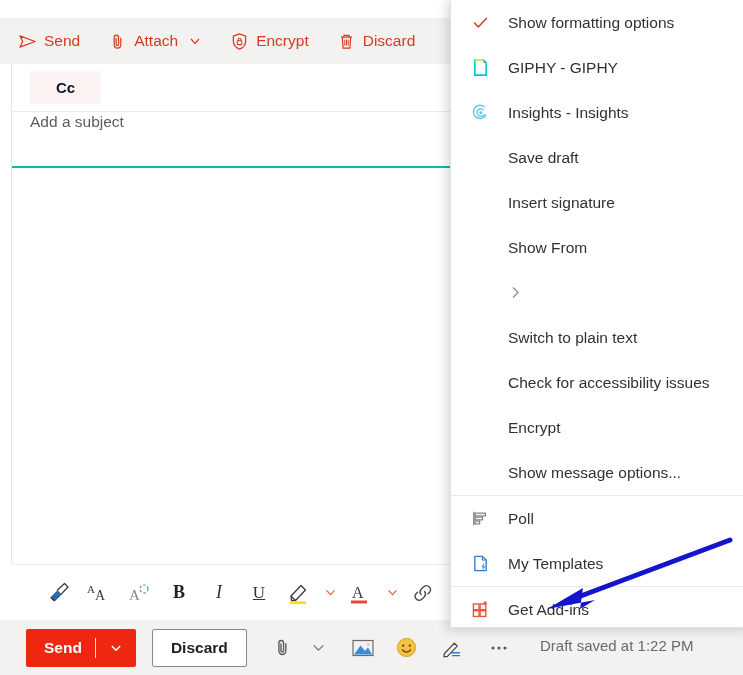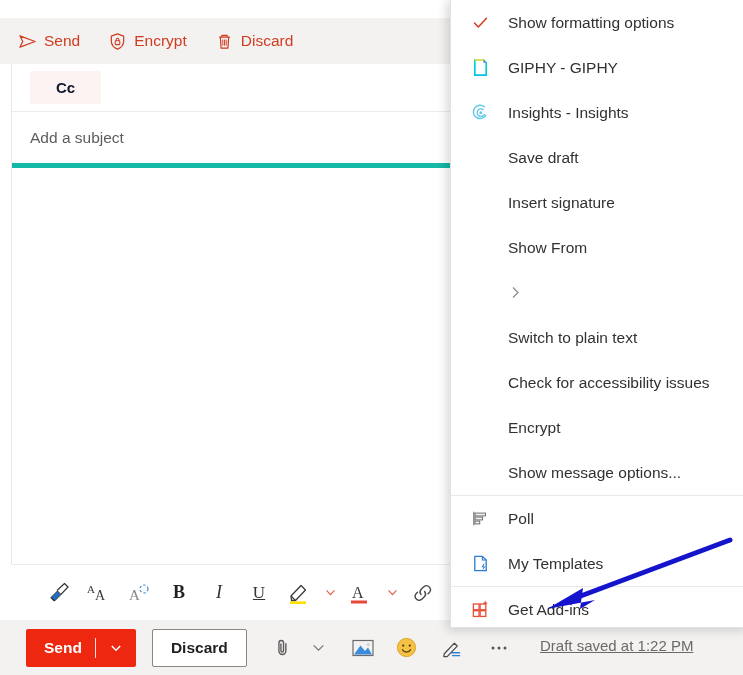--- a/index.html
+++ b/index.html
@@ -37,22 +37,22 @@
     position: absolute; left: 12px; top: 64px; width: 438px; height: 48px;
     display: flex; align-items: center; padding-left: 18px;
     border-bottom: 1px solid #ebebeb;
   }
   .cc-chip {
     background: #fdf3f2; color: #0f172a; font-size: 15px; font-weight: bold;
     padding: 8px 26px; border-radius: 2px; cursor: pointer;
   }
   .subject-row {
     position: absolute; left: 12px; top: 113px; width: 438px; height: 55px;
-    display: flex; align-items: center; padding-left: 18px;
-    border-bottom: 5px solid #14b8a6;
+    display: flex; align-items: flex-start; padding-left: 18px;
+    border-bottom: 2px solid #14b8a6;
   }
   .subject-ph { color: #5d5d5d; font-size: 15.5px; cursor: text; }
   .body-area {
     position: absolute; left: 12px; top: 168px; width: 438px; height: 395px;
     background: #ffffff; cursor: text;
   }
 
   
   .fmtbar {
     position: absolute; left: 12px; top: 564px; width: 438px; height: 56px;
@@ -83,21 +83,21 @@
   .discard-btn {
     margin-left: 16px; height: 38px; display: flex; align-items: center; justify-content: center;
     padding: 0 18px; border: 1px solid #8a8886; background: #ffffff; color: #201f1e;
     font-size: 15.5px; font-weight: bold; border-radius: 2px; cursor: pointer;
   }
   .act-icon {
     width: 36px; height: 38px; display: flex; align-items: center; justify-content: center;
     cursor: pointer; color: #444;
   }
   .draft-status {
-    position: absolute; left: 540px; top: 637px; color: #6a6a6a; font-size: 15px; white-space: nowrap; text-decoration: underline;
+    position: absolute; left: 540px; top: 637px; color: #6a6a6a; font-size: 15px; white-space: nowrap;
   }
 
   
   .menu {
     position: absolute; left: 450px; top: -1px; width: 300px; height: 629px;
     background: #ffffff; border: 1px solid #e1e1e1;
     box-shadow: -3px 2px 10px rgba(0,0,0,0.16);
     z-index: 40; overflow: hidden;
   }
   .menu-item {
@@ -134,20 +134,33 @@
 
     <div class="tb-item">
       <span>
         <svg width="19" height="19" viewBox="0 0 20 20">
             <path d="M2 4 L18 10 L2 16 L5 10 Z" fill="none" stroke="#d13b1f" stroke-width="1.3" stroke-linejoin="round"></path>
           </svg>
       </span>
       <span>Send</span>
     </div>
 
+    <div class="tb-item">
+      <span>
+        <svg width="19" height="19" viewBox="0 0 20 20">
+            <path d="M13.5 6.5 V13.5 a3.5 3.5 0 0 1 -7 0 V5.5 a2.3 2.3 0 0 1 4.6 0 V13 a1.3 1.3 0 0 1 -2.6 0 V6.8" fill="none" stroke="#d13b1f" stroke-width="1.3" stroke-linecap="round"></path>
+          </svg>
+      </span>
+      <span>Attach</span>
+      <span class="tb-chev">
+        <svg width="14" height="14" viewBox="0 0 14 14">
+            <path d="M3 5 L7 9.3 L11 5" fill="none" stroke="#d13b1f" stroke-width="1.2"></path>
+          </svg>
+      </span>
+    </div>
 
     <div class="tb-item">
       <span>
         <svg width="19" height="19" viewBox="0 0 20 20">
           <path d="M10 2 L16.5 4.3 V9.5 C16.5 14 13.3 16.8 10 18 C6.7 16.8 3.5 14 3.5 9.5 V4.3 Z" fill="none" stroke="#d13b1f" stroke-width="1.3" stroke-linejoin="round"></path>
           <rect x="7.6" y="9.3" width="4.8" height="4" rx="0.6" fill="none" stroke="#d13b1f" stroke-width="1.1"></rect>
           <path d="M8.6 9.3 V8 a1.4 1.4 0 0 1 2.8 0 V9.3" fill="none" stroke="#d13b1f" stroke-width="1.1"></path>
         </svg>
       </span>
       <span>Encrypt</span>

